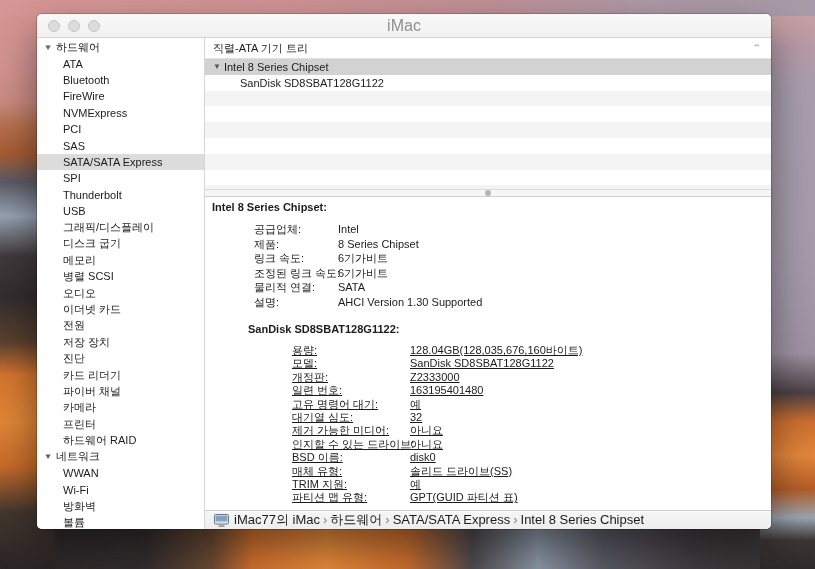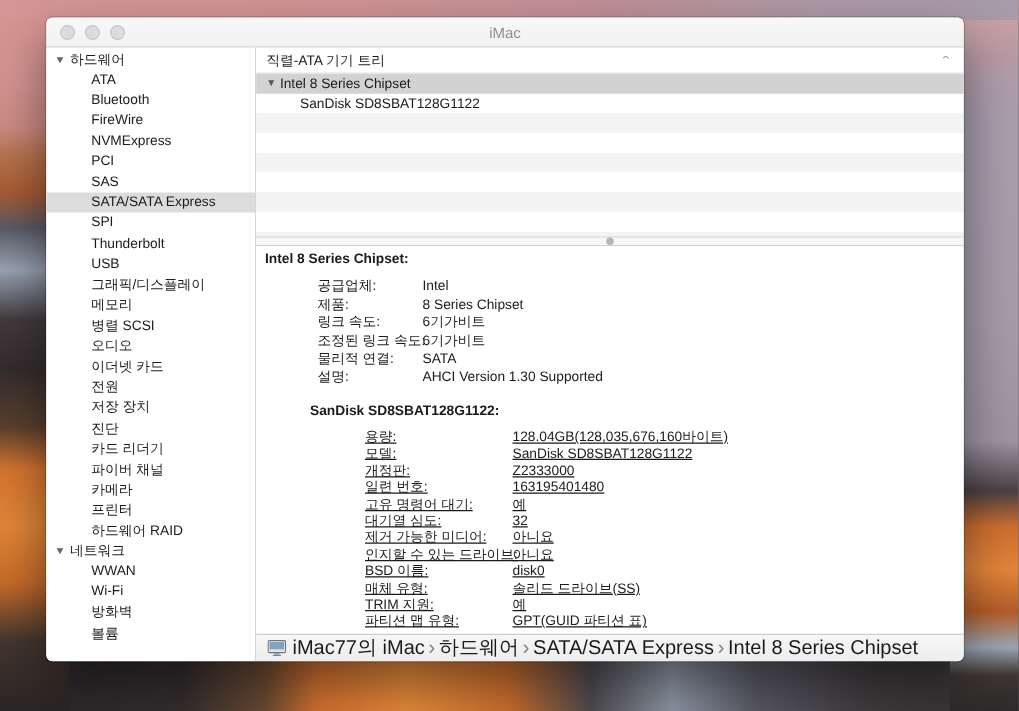--- a/index.html
+++ b/index.html
@@ -40,31 +40,31 @@
   }
 
   .titlebar {
     height:24px; flex:0 0 24px; background:linear-gradient(#f8f8f8,#f1f1f1);
     border-bottom:1px solid #d4d4d4; position:relative;
     display:flex; align-items:center;
   }
   .traffic { position:absolute; left:11px; top:6px; display:flex; gap:8px; }
   .traffic span { width:12px; height:12px; border-radius:50%;
     background:#dcdcdc; border:1px solid #c6c6c6; display:block; }
-  .win-title { flex:1; text-align:center; color:#8f8f8f; font-size:12px; }
+  .win-title { flex:1; text-align:center; color:#8f8f8f; font-size:16px; }
 
   .body-row { flex:1; display:flex; min-height:0; }
 
   
   .sidebar { width:168px; flex:0 0 168px; background:#fff;
     border-right:1px solid #d6d6d6; overflow:hidden; padding-top:1px; }
   .sb-row { height:16.4px; display:flex; align-items:center; white-space:nowrap; }
   .sb-head { padding-left:7px; }
   .sb-head .disclosure { font-size:8px; color:#666; margin-right:4px; transform:scaleX(1.15); }
-  .sb-item { padding-left:36px; }
+  .sb-item { padding-left:26px; }
   .sb-item.selected { background:#dcdcdc; }
 
   
   .main { flex:1; display:flex; flex-direction:column; min-width:0; }
 
   .tree-panel { flex:0 0 151px; display:flex; flex-direction:column; }
   .tree-header { flex:0 0 21px; background:#fff; border-bottom:1px solid #e1e1e1;
     display:flex; align-items:center; padding:0 10px 0 8px; }
   .tree-header .hdr-label { flex:1; }
   .sort-caret { color:#9a9a9a; font-size:9px; line-height:9px; transform:scaleX(1.4); }
@@ -87,21 +87,21 @@
   .dsec-title { font-weight:bold; margin-bottom:9px; }
   .drow { display:flex; white-space:nowrap;margin-left:36px; }
   .dsec-0 .drow { line-height:14.5px; padding-left:6px; }
   .dsec-0 .dlabel { width:84px; flex:0 0 84px; }
   .dsec-1 .drow { line-height:13.4px; padding-left:8px;text-decoration:underline; }
   .dsec-1 .dlabel { width:118px; flex:0 0 118px; }
 
   
   .statusbar { flex:0 0 17px; background:linear-gradient(#f6f6f6,#ededed);
     border-top:1px solid #cecece; display:flex; align-items:center;
-    padding-left:9px; font-size:16px; gap:5px; }
+    padding-left:9px; font-size:13px; gap:5px; }
   .crumb-sep { color:#7e7e7e; padding:0 3px; }
   .mac-icon { width:15px; height:13px; display:block; }
 </style>
 </head>
 <body>
 
 <div class="bg bg-bottom"></div>
 <div class="bg bg-left"></div>
 <div class="bg bg-right"></div>
 <div class="bg bg-top"></div>
@@ -148,20 +148,23 @@
           <span class="sb-label">SPI</span>
         </div>
         <div class="sb-row sb-item">
           <span class="sb-label">Thunderbolt</span>
         </div>
         <div class="sb-row sb-item">
           <span class="sb-label">USB</span>
         </div>
         <div class="sb-row sb-item">
           <span class="sb-label">그래픽/디스플레이</span>
+        </div>
+        <div class="sb-row sb-item">
+          <span class="sb-label">디스크 굽기</span>
         </div>
         <div class="sb-row sb-item">
           <span class="sb-label">메모리</span>
         </div>
         <div class="sb-row sb-item">
           <span class="sb-label">병렬 SCSI</span>
         </div>
         <div class="sb-row sb-item">
           <span class="sb-label">오디오</span>
         </div>

